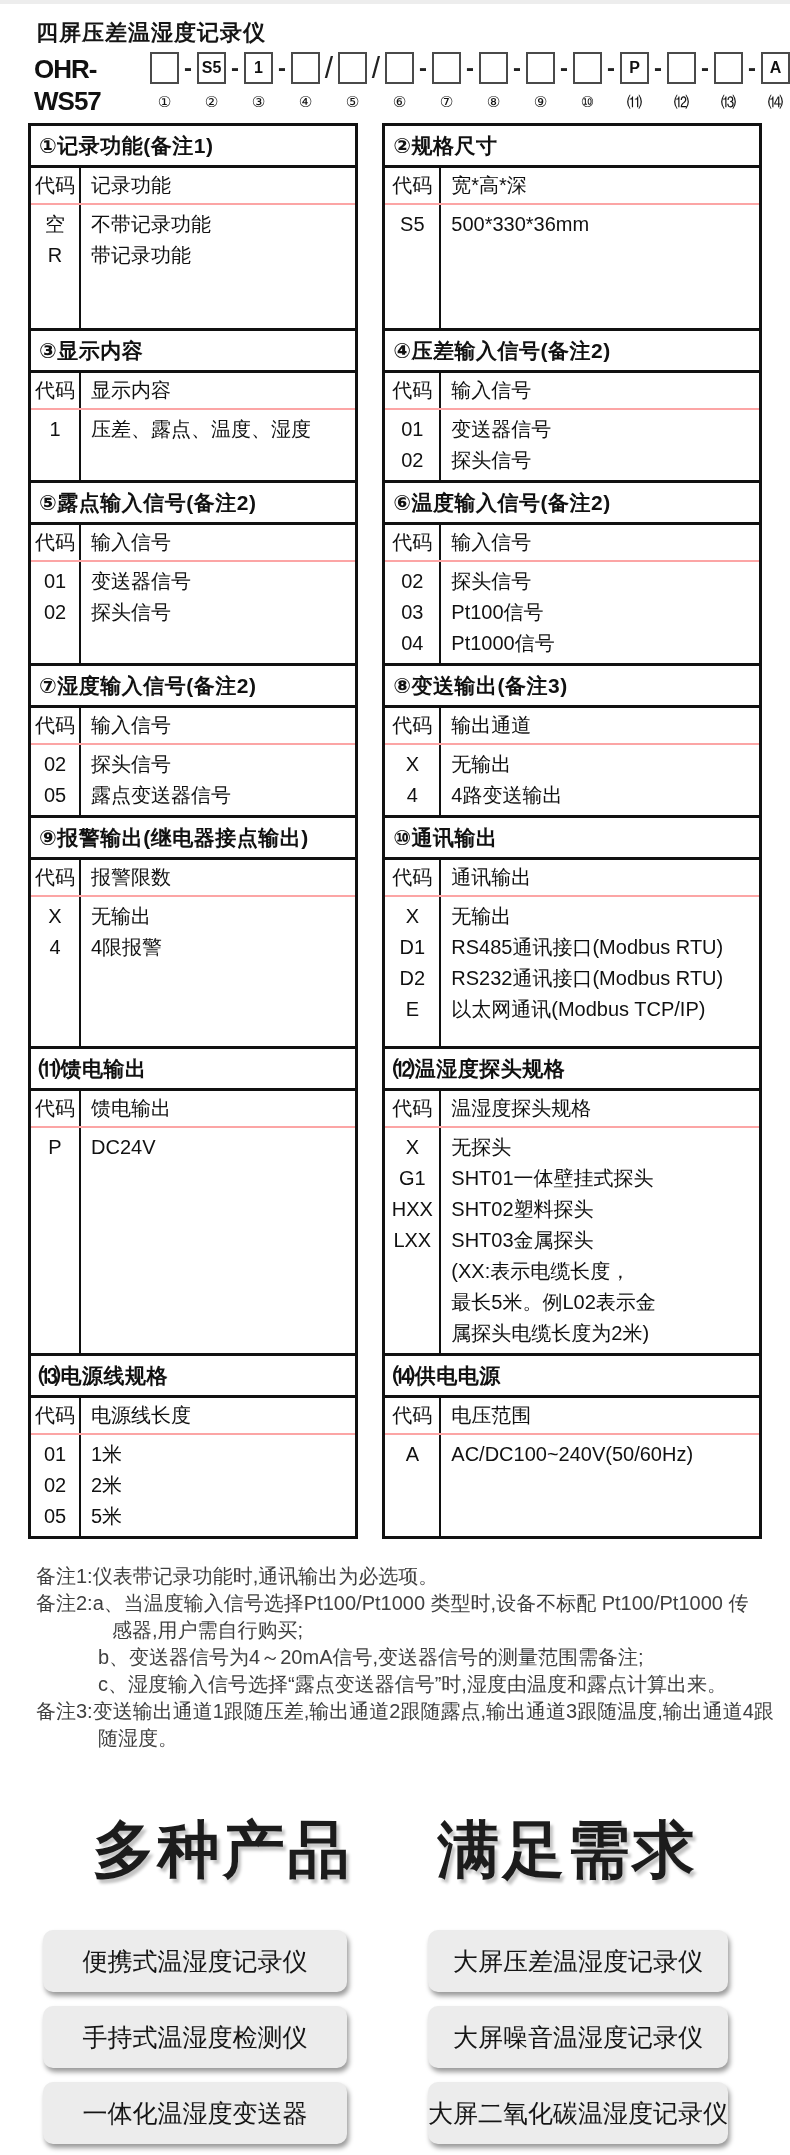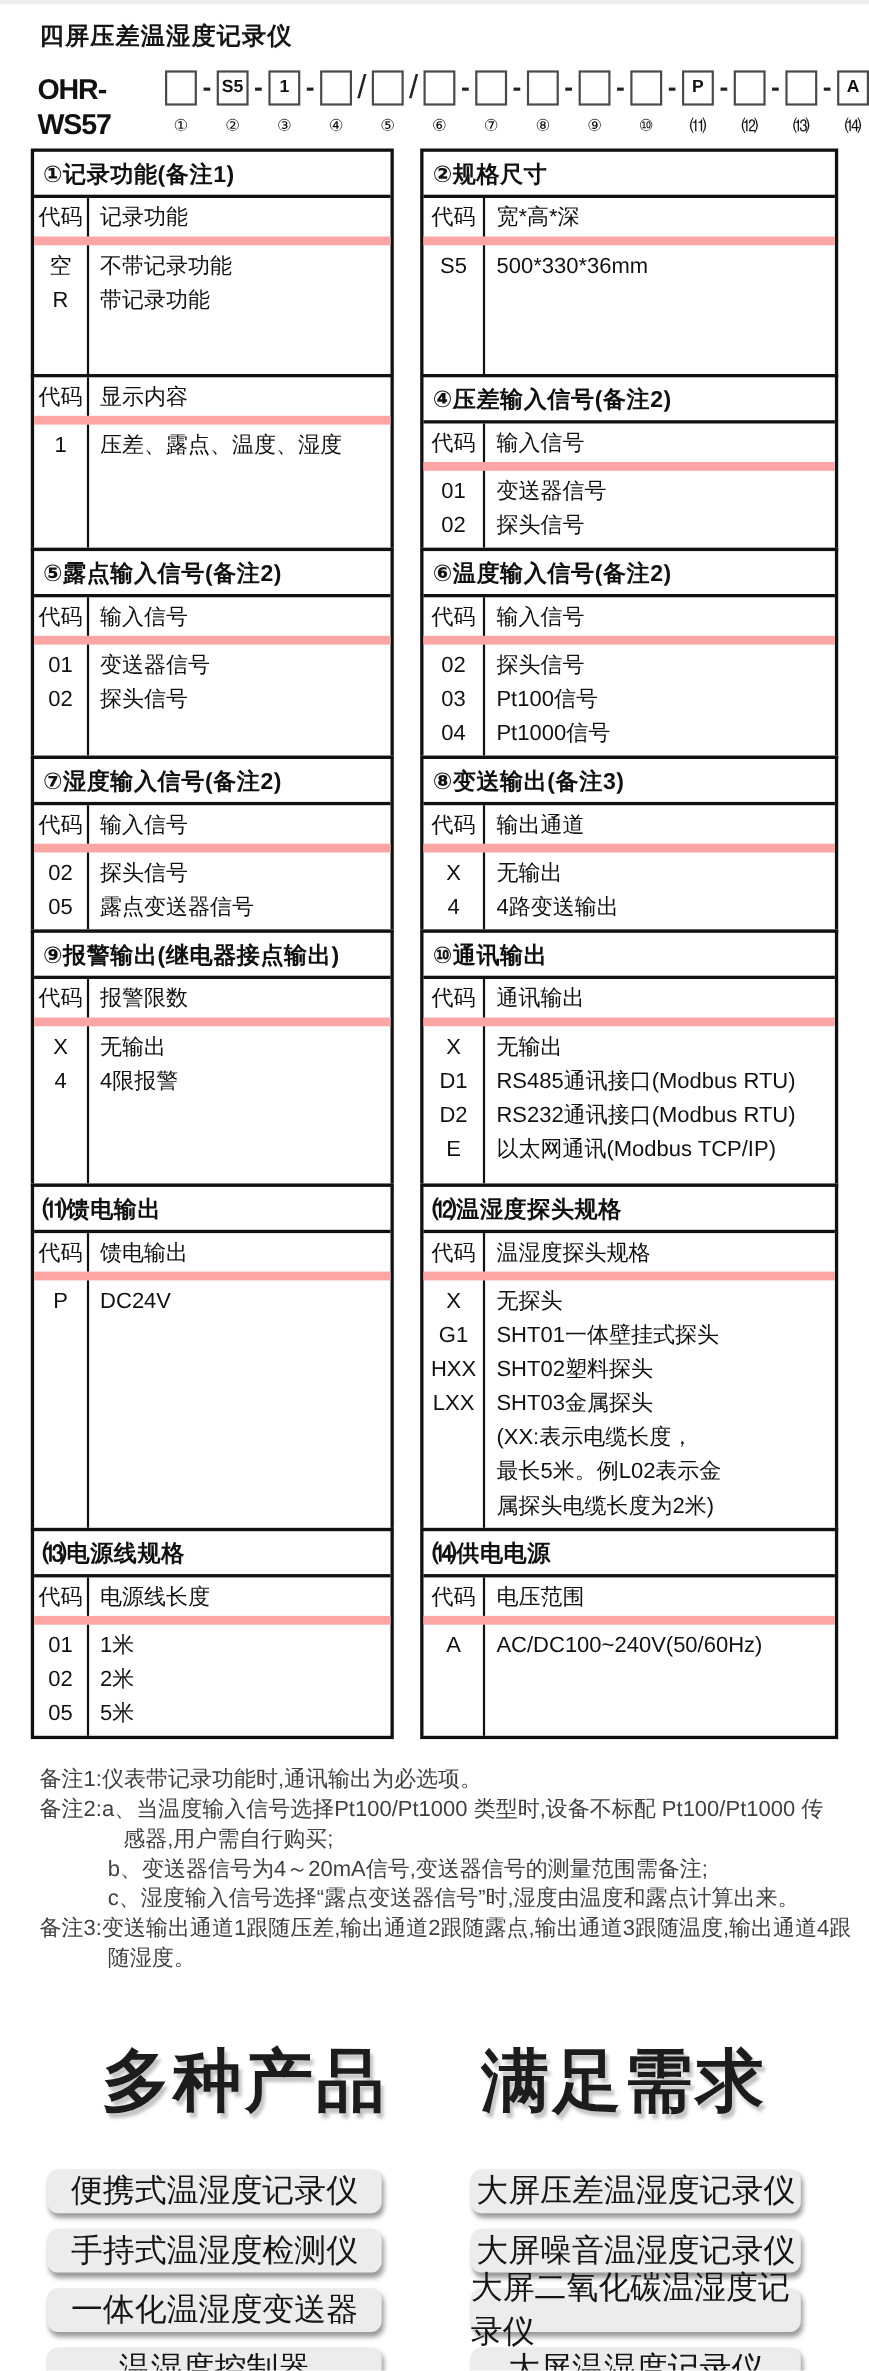--- a/index.html
+++ b/index.html
@@ -3,36 +3,36 @@
 <meta charset="utf-8">
 <style>
   html,body{margin:0;padding:0;}
   body{
     width:790px;height:2155px;overflow:hidden;background:#ffffff;color:#111;
     font-family:"Liberation Sans","DejaVu Sans",sans-serif;
   }
   .top-strip{height:4px;background:#ededed;}
   .page-title{margin:14px 0 0 36px;font-size:22px;font-weight:600;letter-spacing:1px;color:#151515;}
   
-  .model-row{display:flex;align-items:flex-start;margin:16px 0 0 34px;}
+  .model-row{display:flex;align-items:flex-start;margin:4px 0 0 34px;}
   .model-prefix{font-size:26px;font-weight:700;letter-spacing:-1px;line-height:32px;margin:1px 4px 0 0;}
   .segs{display:flex;align-items:flex-start;}
   .seg{display:flex;flex-direction:column;align-items:center;}
   .seg .box{width:25px;height:28px;border:2px solid #4a4a4a;display:flex;align-items:center;justify-content:center;
     font-size:16px;font-weight:600;background:#fff;}
   .seg .sep{width:18px;height:32px;display:flex;align-items:center;justify-content:center;font-size:24px;font-weight:700;color:#222;}
   .seg .sep.slash{font-size:30px;font-weight:400;}
   .seg .num{margin-top:9px;font-size:15px;height:18px;color:#111;}
   
   .spec-table{margin:6px 28px 0 28px;}
   .group{display:grid;grid-template-columns:45% 1fr;column-gap:24px;}
   .group + .group{margin-top:-3px;}
   .section{border:3px solid #111;background:#fff;display:flex;flex-direction:column;}
   .sec-title{padding:6px 8px 5px 8px;font-size:21px;font-weight:700;border-bottom:3px solid #111;letter-spacing:0.5px;white-space:nowrap;}
-  .sec-header{display:flex;border-bottom:8px solid #fca5a5;font-size:20px;}
+  .sec-header{display:flex;border-bottom:2px solid #fca5a5;font-size:20px;}
   .sec-header .code-h{flex:0 0 48px;text-align:center;padding:4px 0;border-right:2px solid #111;}
   .sec-header .val-h{flex:1;padding:4px 0 4px 10px;}
   .sec-body{display:flex;flex:1;font-size:20px;}
   .sec-body .codes{flex:0 0 48px;border-right:2px solid #111;text-align:center;padding:4px 0;}
   .sec-body .vals{flex:1;padding:4px 0 4px 10px;}
   .section.right .sec-header .code-h,.section.right .sec-body .codes{flex-basis:54px;}
   .codes div,.vals div{line-height:31px;min-height:31px;white-space:nowrap;}
   .group-1 .section{min-height:202px;}
   .group-2 .section{min-height:147px;}
   .group-3 .section{min-height:172px;}
@@ -43,22 +43,22 @@
   
   .notes{margin:24px 0 0 36px;font-size:20px;color:#404040;}
   .note-line{line-height:27px;white-space:nowrap;}
   .note-line.lvl-1{margin-left:62px;}
   .note-line.lvl-2{margin-left:76px;}
   
   .promo-heading{margin-top:56px;display:flex;justify-content:center;gap:85px;
     font-size:62px;font-weight:900;letter-spacing:3px;color:#1c1c1c;text-shadow:3px 4px 3px #c4c4c4;}
   .product-buttons{margin-top:38px;padding:0 62px 0 43px;display:grid;grid-template-columns:304px 300px;
     justify-content:space-between;row-gap:14px;}
-  .product-button{height:40px;background:#ececec;border-radius:10px;display:flex;align-items:center;justify-content:center;
-    font-size:29px;font-weight:500;color:#151515;box-shadow:2px 4px 5px rgba(0,0,0,0.4);cursor:pointer;}
+  .product-button{height:62px;background:#ececec;border-radius:10px;display:flex;align-items:center;justify-content:center;
+    font-size:25px;font-weight:500;color:#151515;box-shadow:2px 4px 5px rgba(0,0,0,0.4);cursor:pointer;}
 </style>
 </head>
 <body>
 
 <div class="top-strip"></div>
 
 <div class="page-title">四屏压差温湿度记录仪</div>
 
 <div class="model-row">
   <div class="model-prefix">OHR-WS57</div>
@@ -191,20 +191,21 @@
             <div>S5</div>
           </div>
           <div class="vals">
             <div>500*330*36mm</div>
           </div>
         </div>
       </div>
     </div>
     <div class="group group-2">
       <div class="section left">
+        <div class="sec-title">③显示内容</div>
         <div class="sec-header">
           <div class="code-h">代码</div>
           <div class="val-h">显示内容</div>
         </div>
         <div class="sec-body">
           <div class="codes">
             <div>1</div>
           </div>
           <div class="vals">
             <div>压差、露点、温度、湿度</div>

